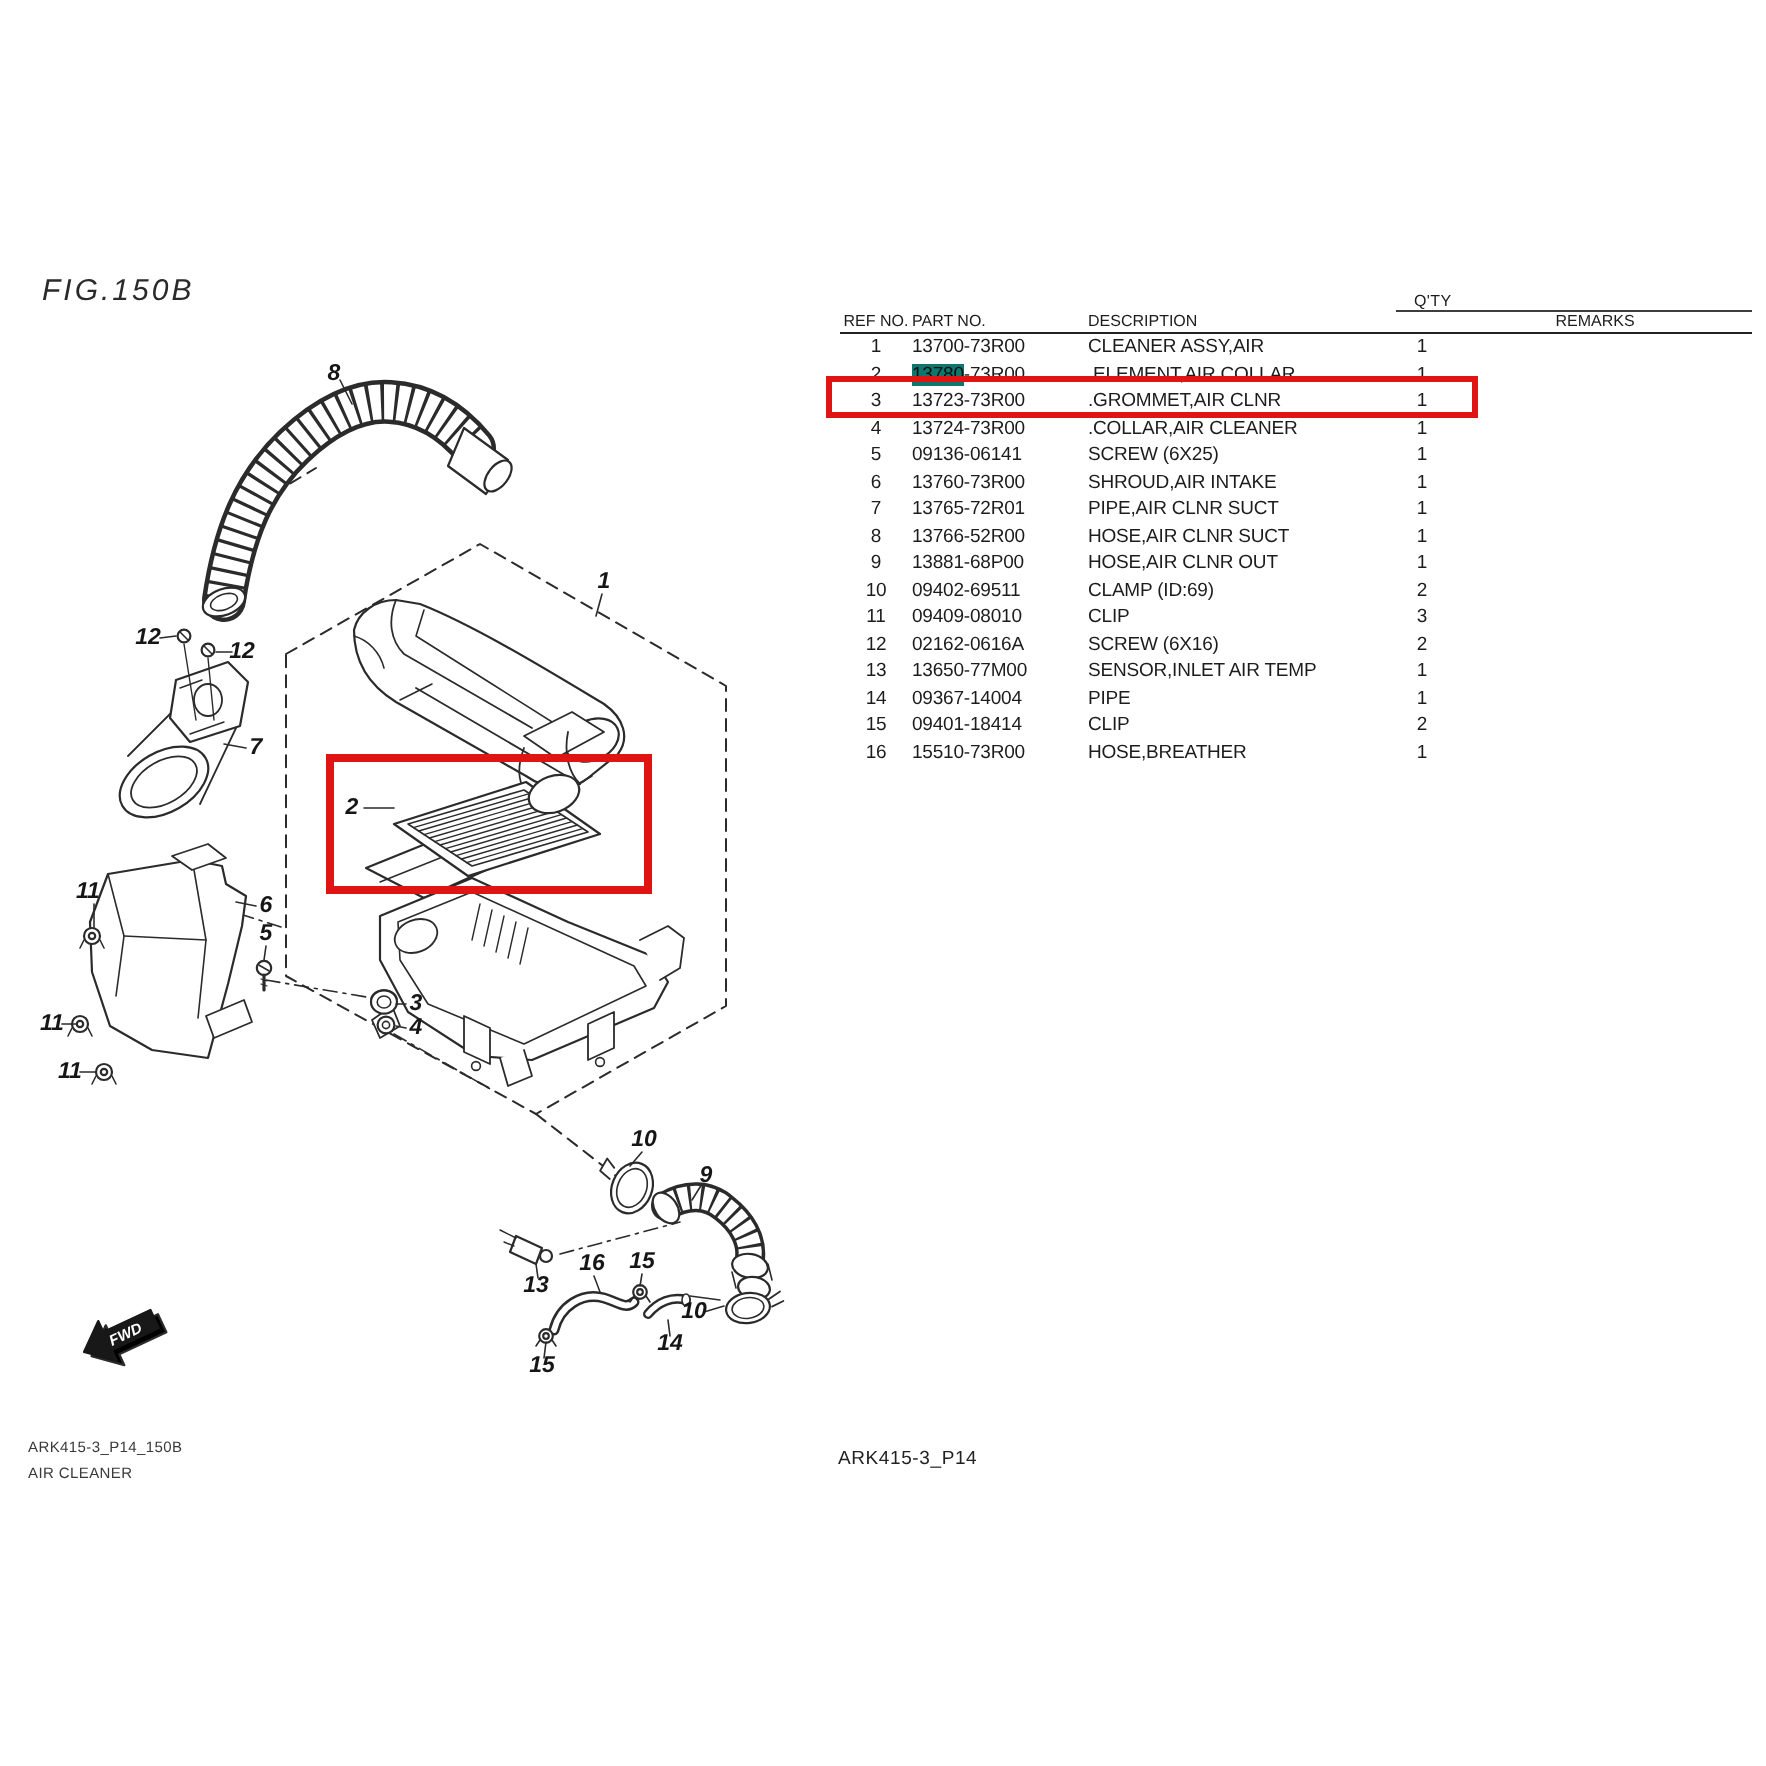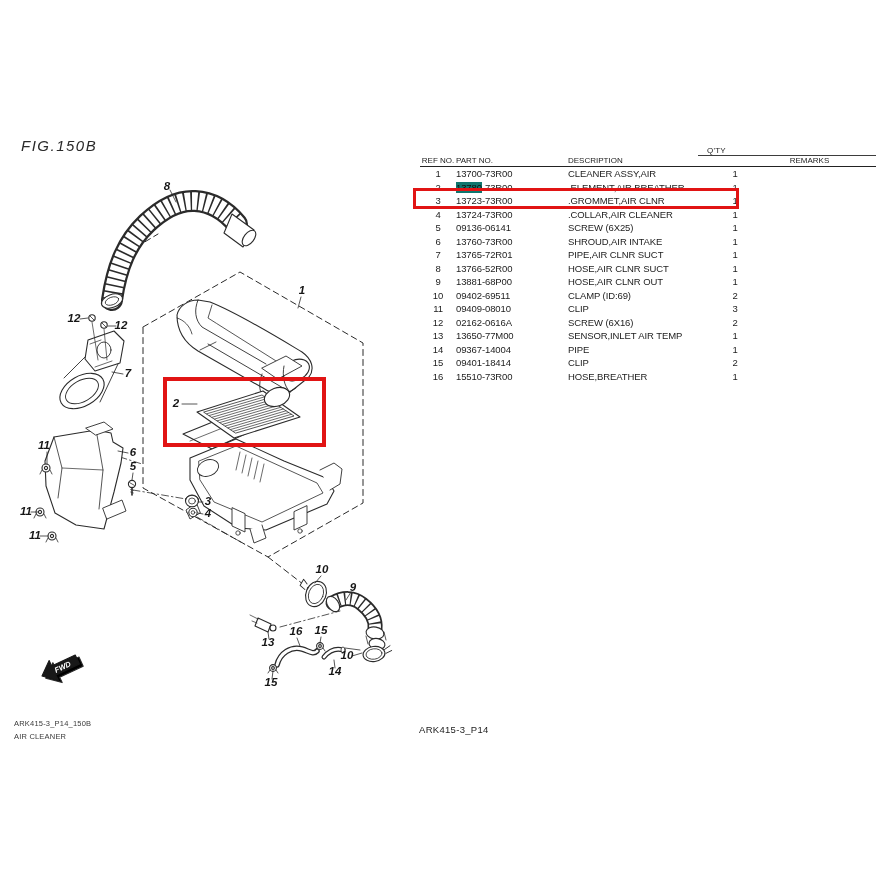--- a/index.html
+++ b/index.html
@@ -22,21 +22,21 @@
   .pl-sub{position:relative;height:12px;}
   .pl-qty{position:absolute;left:287px;top:2px;font-size:8px;letter-spacing:0.2px;}
   .pl-qty-line{position:absolute;left:278px;right:0;bottom:0;border-bottom:1px solid #3d3d3d;}
   .pl-head{display:flex;font-size:8px;height:10px;line-height:9px;border-bottom:1.2px solid #222;}
   .pl-head span{}
   .pl-rows{position:relative;}
   .pl-row{display:flex;height:13.5px;line-height:13.8px;font-size:9.5px;letter-spacing:-0.1px;
           white-space:nowrap;}
   .c-ref{width:36px;text-align:center;flex:none;}
   .c-part{width:88px;flex:none;}
-  .c-desc{width:159px;flex:none;margin-left:24px;}
+  .c-desc{width:159px;flex:none;}
   .c-qty{width:16px;text-align:center;flex:none;}
   .c-rem{flex:1;text-align:center;}
   .hl{background:#0f766e;color:#0e0e0e;}
   .footer-left{position:absolute;left:14px;top:717px;font-size:7.5px;
                color:#3a3a3a;line-height:13px;letter-spacing:0.2px;}
   .footer-center{position:absolute;left:419px;top:724px;font-size:9.5px;color:#222;
                  letter-spacing:0.3px;}
 </style>
 </head>
 <body>
@@ -310,21 +310,21 @@
       <div class="pl-row">
         <span class="c-ref">1</span>
         <span class="c-part">13700-73R00</span>
         <span class="c-desc">CLEANER ASSY,AIR</span>
         <span class="c-qty">1</span>
         <span class="c-rem"></span>
       </div>
       <div class="pl-row">
         <span class="c-ref">2</span>
         <span class="c-part"><span class="hl">13780</span><span>-73R00</span></span>
-        <span class="c-desc">.ELEMENT,AIR BREATHER</span>
+        <span class="c-desc">.ELEMENT,AIR COLLAR</span>
         <span class="c-qty">1</span>
         <span class="c-rem"></span>
       </div>
       <div class="pl-row">
         <span class="c-ref">3</span>
         <span class="c-part">13723-73R00</span>
         <span class="c-desc">.GROMMET,AIR CLNR</span>
         <span class="c-qty">1</span>
         <span class="c-rem"></span>
       </div>

